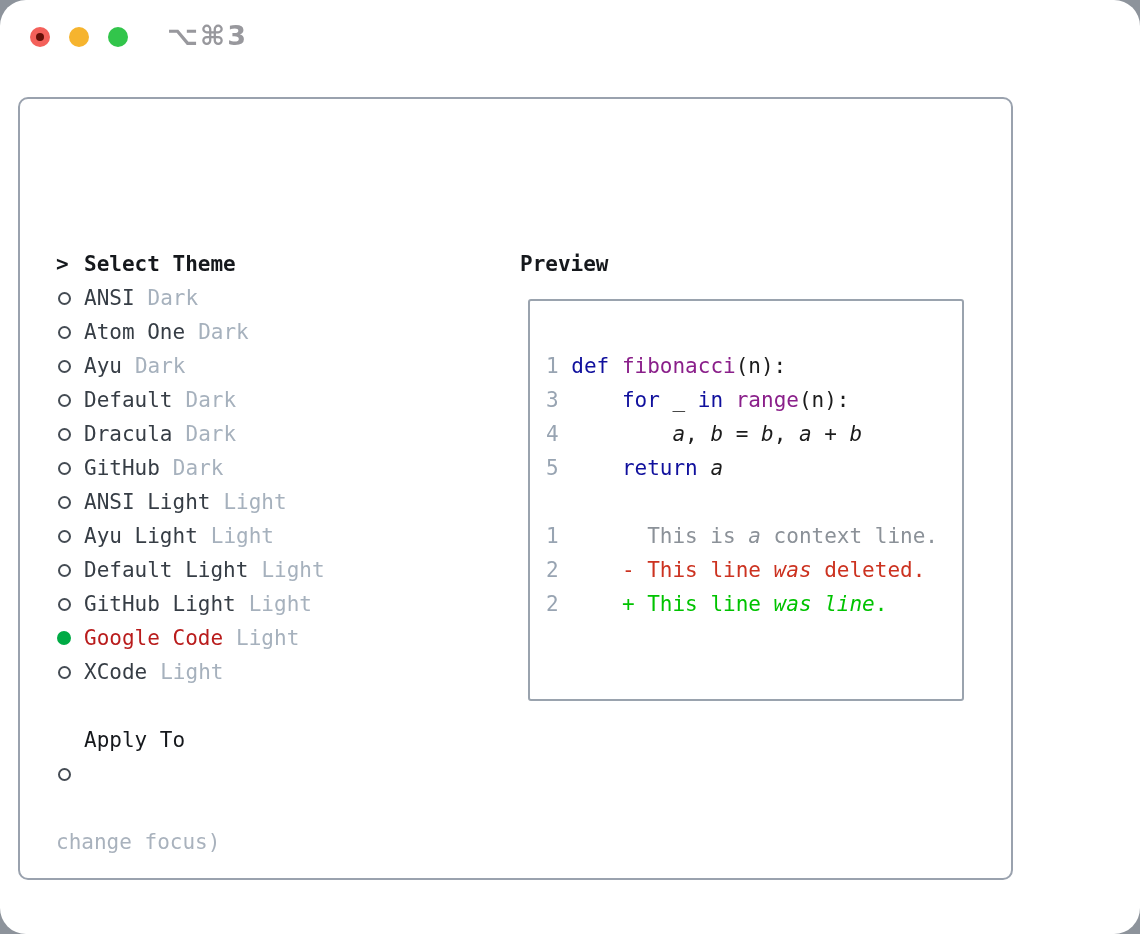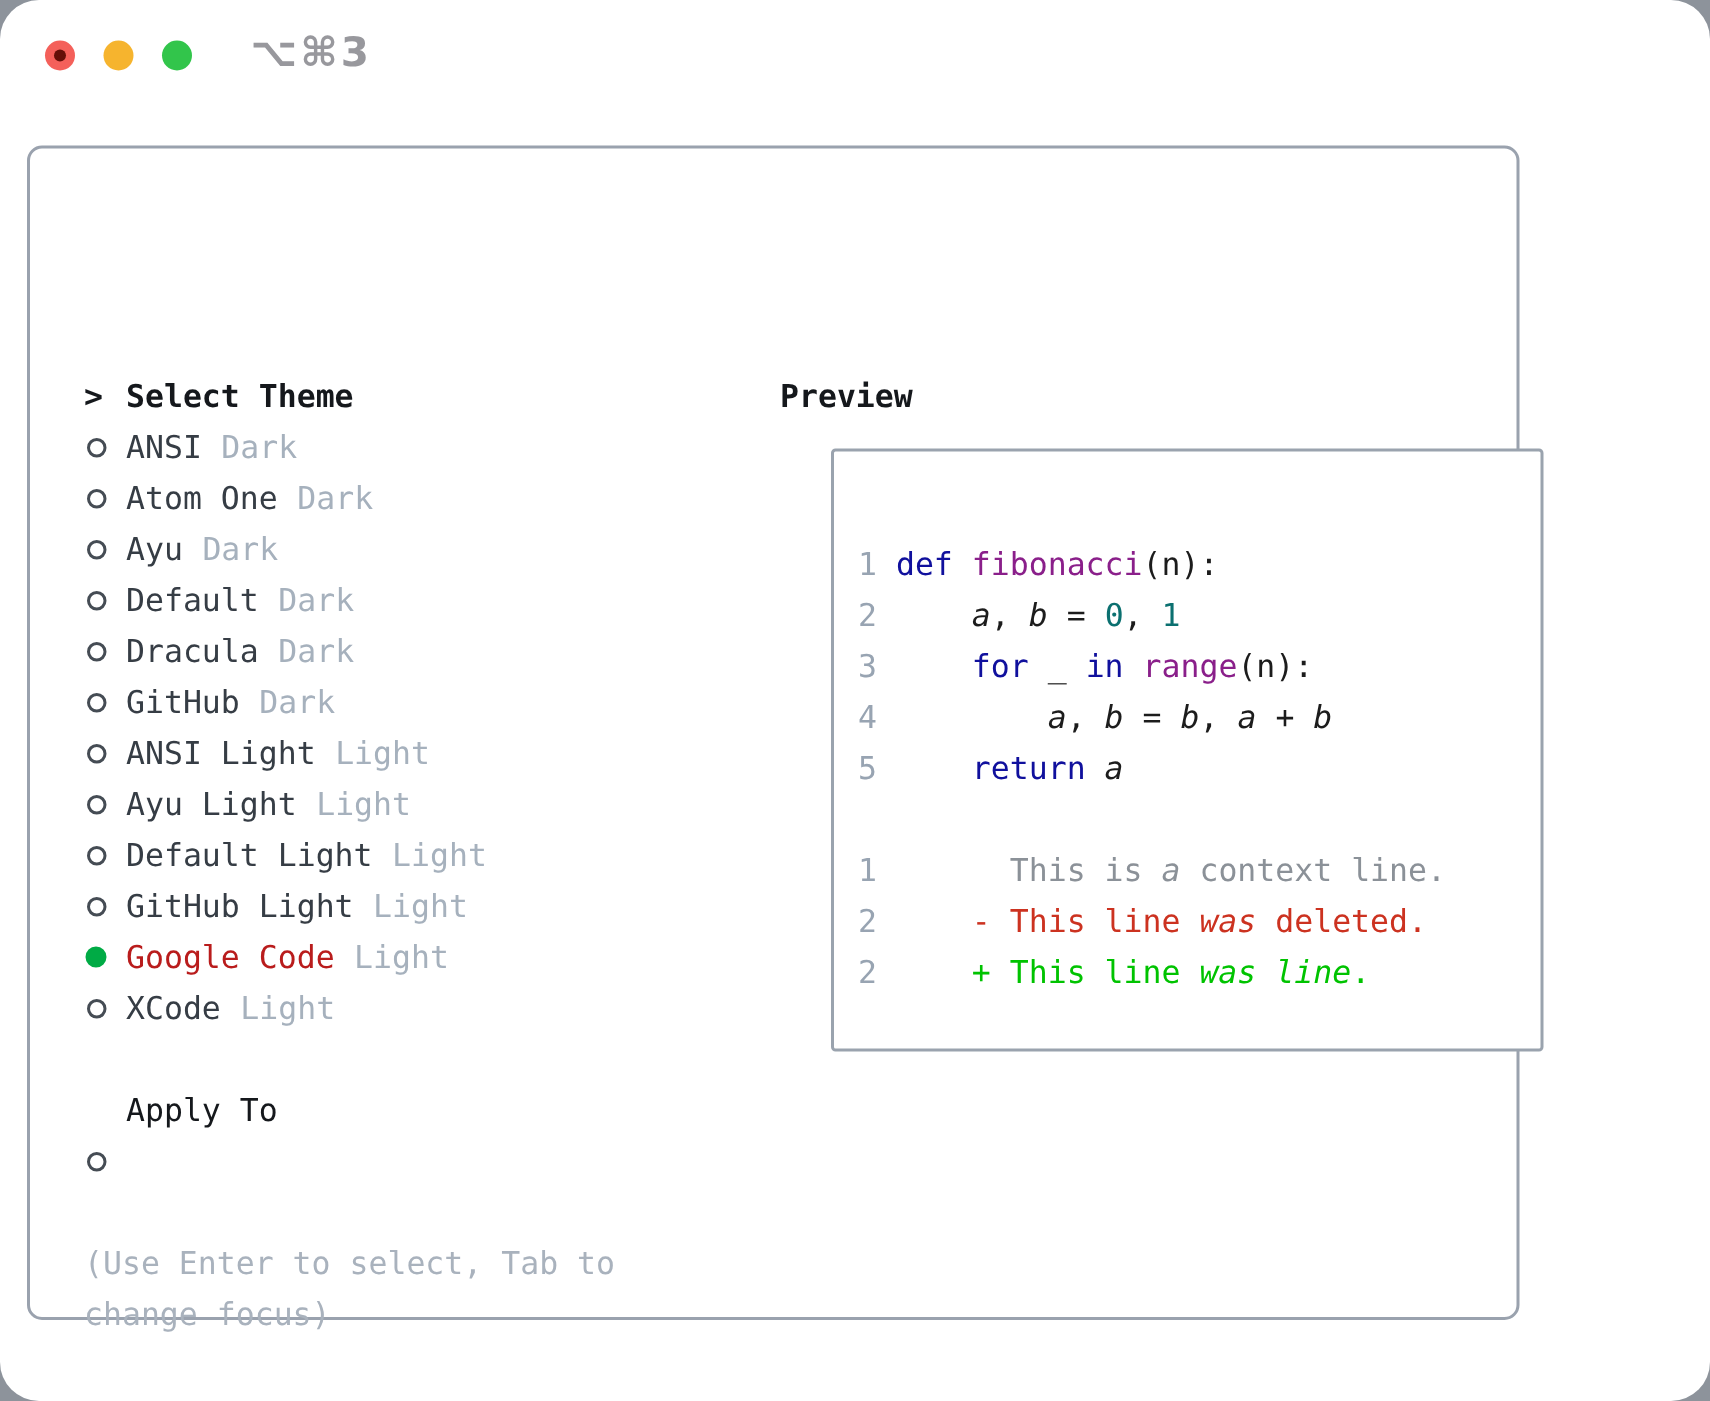--- a/index.html
+++ b/index.html
@@ -49,23 +49,23 @@
   .tname.sel{color:#b91c1c;}
   .ttag{color:#a6b1bd;margin-left:13px;}
   .blank{height:34px;}
   .help{color:#a9b2bd;height:34px;line-height:34px;white-space:pre;}
   
   .preview-title{
     position:absolute;left:500px;top:148px;height:34px;line-height:34px;
     font-weight:bold;font-size:21px;color:#15181c;
   }
   .pbox{
-    position:absolute;left:534px;top:200px;width:475px;height:402px;
+    position:absolute;left:508px;top:200px;width:436px;height:402px;
     border:2px solid #9aa3ae;border-radius:3px;box-sizing:border-box;
-    padding:24px 0 0 16px;overflow:hidden;background:#fff;
+    padding:14px 0 0 16px;overflow:hidden;background:#fff;
   }
   .crow{height:34px;line-height:34px;font-size:21px;white-space:pre;}
   .tk-ln{color:#98a4b2;}
   .tk-kw{color:#10109d;}
   .tk-fn{color:#8a1f8a;}
   .tk-lit{color:#0b7070;}
   .tk-pln{color:#1c1c1c;}
   .tk-var{color:#1c1c1c;font-style:italic;}
   .tk-ctx{color:#8b9198;margin-top:22px;}
   .tk-ctx-i{color:#8b9198;font-style:italic;}
@@ -107,30 +107,28 @@
           <div class="row"><span class="radiocell"><span class="radio"></span></span><span class="tname">XCode</span><span class="ttag">Light</span></div>
         </div>
       <div class="blank"></div>
       <div class="row">
         <span class="mk"></span><span style="color:#15181c">Apply To</span>
       </div>
       <div id="apply-list">
           <div class="row"><span class="radiocell"><span class="radio"></span></span></div>
         </div>
       <div class="blank"></div>
-      <div class="help">(Use Enter to select, Tab to</div>
       <div class="help">change focus)</div>
     </div>
 
     <div class="preview-title">Preview</div>
     <div class="pbox">
       <div id="preview-code">
           <div class="crow"></div>
           <div class="crow"><span class="tk-ln">1 </span><span class="tk-kw">def</span><span class="tk-pln"> </span><span class="tk-fn">fibonacci</span><span class="tk-pln">(n):</span></div>
-          <div class="crow"><span class="tk-ln">2 </span><span class="tk-pln">    </span><span class="tk-var">a</span><span class="tk-pln">, </span><span class="tk-var">b</span><span class="tk-pln"> = </span><span class="tk-lit">0</span><span class="tk-pln">, </span><span class="tk-lit">1</span></div>
           <div class="crow"><span class="tk-ln">3 </span><span class="tk-pln">    </span><span class="tk-kw">for</span><span class="tk-pln"> _ </span><span class="tk-kw">in</span><span class="tk-pln"> </span><span class="tk-fn">range</span><span class="tk-pln">(n):</span></div>
           <div class="crow"><span class="tk-ln">4 </span><span class="tk-pln">        </span><span class="tk-var">a</span><span class="tk-pln">, </span><span class="tk-var">b</span><span class="tk-pln"> = </span><span class="tk-var">b</span><span class="tk-pln">, </span><span class="tk-var">a</span><span class="tk-pln"> + </span><span class="tk-var">b</span></div>
           <div class="crow"><span class="tk-ln">5 </span><span class="tk-pln">    </span><span class="tk-kw">return</span><span class="tk-pln"> </span><span class="tk-var">a</span></div>
           <div class="crow"></div>
           <div class="crow"><span class="tk-ln">1 </span><span class="tk-ctx">      This is </span><span class="tk-ctx-i">a</span><span class="tk-ctx"> context line.</span></div>
           <div class="crow"><span class="tk-ln">2 </span><span class="tk-pln">    </span><span class="tk-del">- This line </span><span class="tk-del-i">was</span><span class="tk-del"> deleted.</span></div>
           <div class="crow"><span class="tk-ln">2 </span><span class="tk-pln">    </span><span class="tk-add">+ This line </span><span class="tk-add-i">was</span><span class="tk-add"> </span><span class="tk-add-i">line</span><span class="tk-add">.</span></div>
           <div class="crow"></div>
         </div>
     </div>

